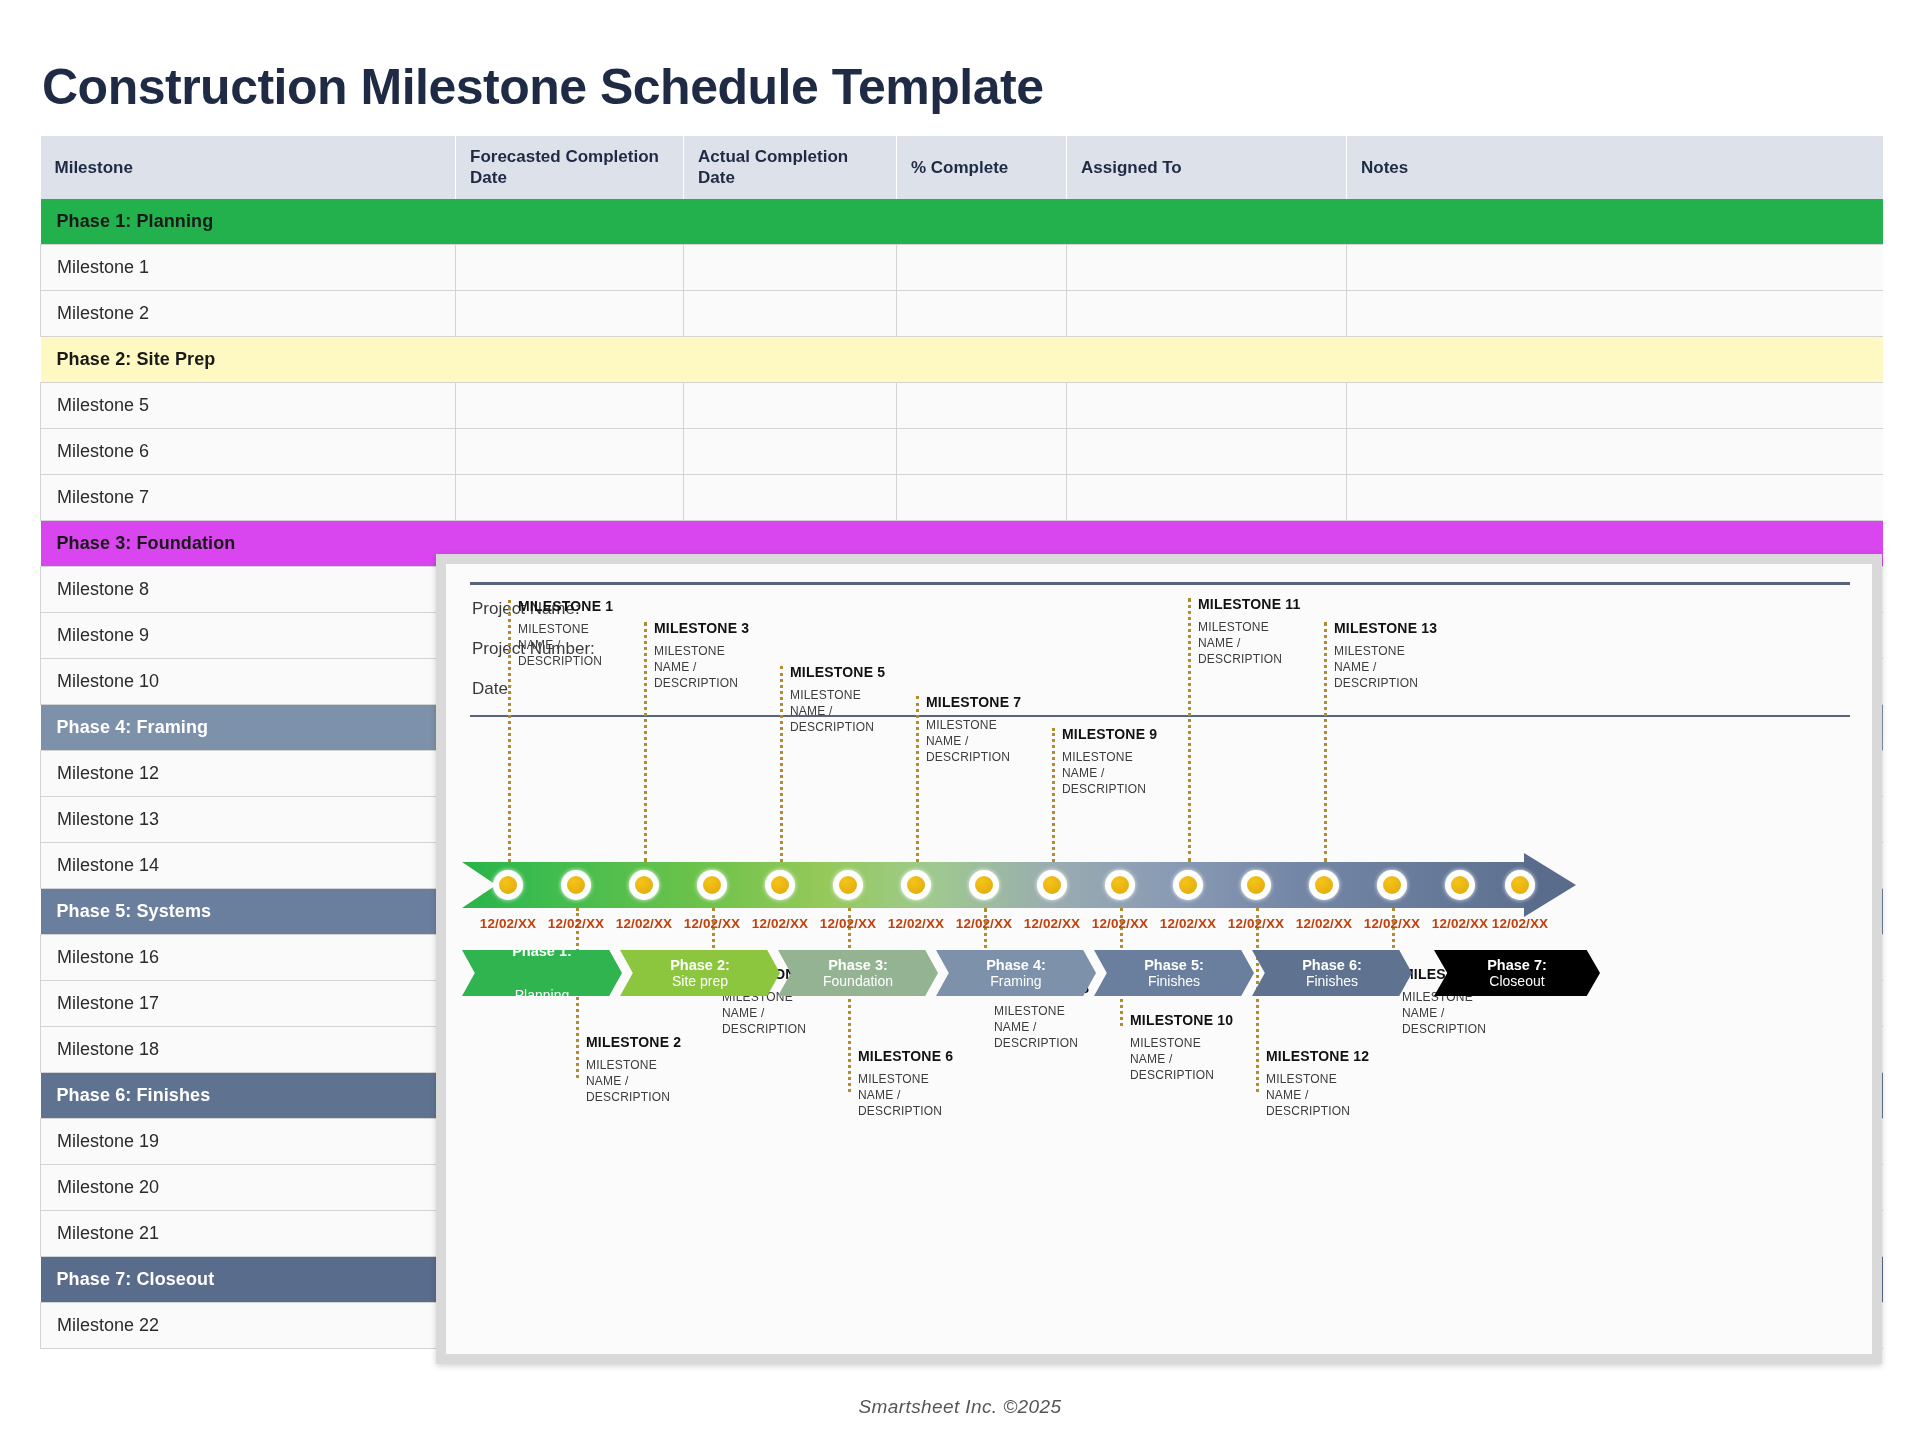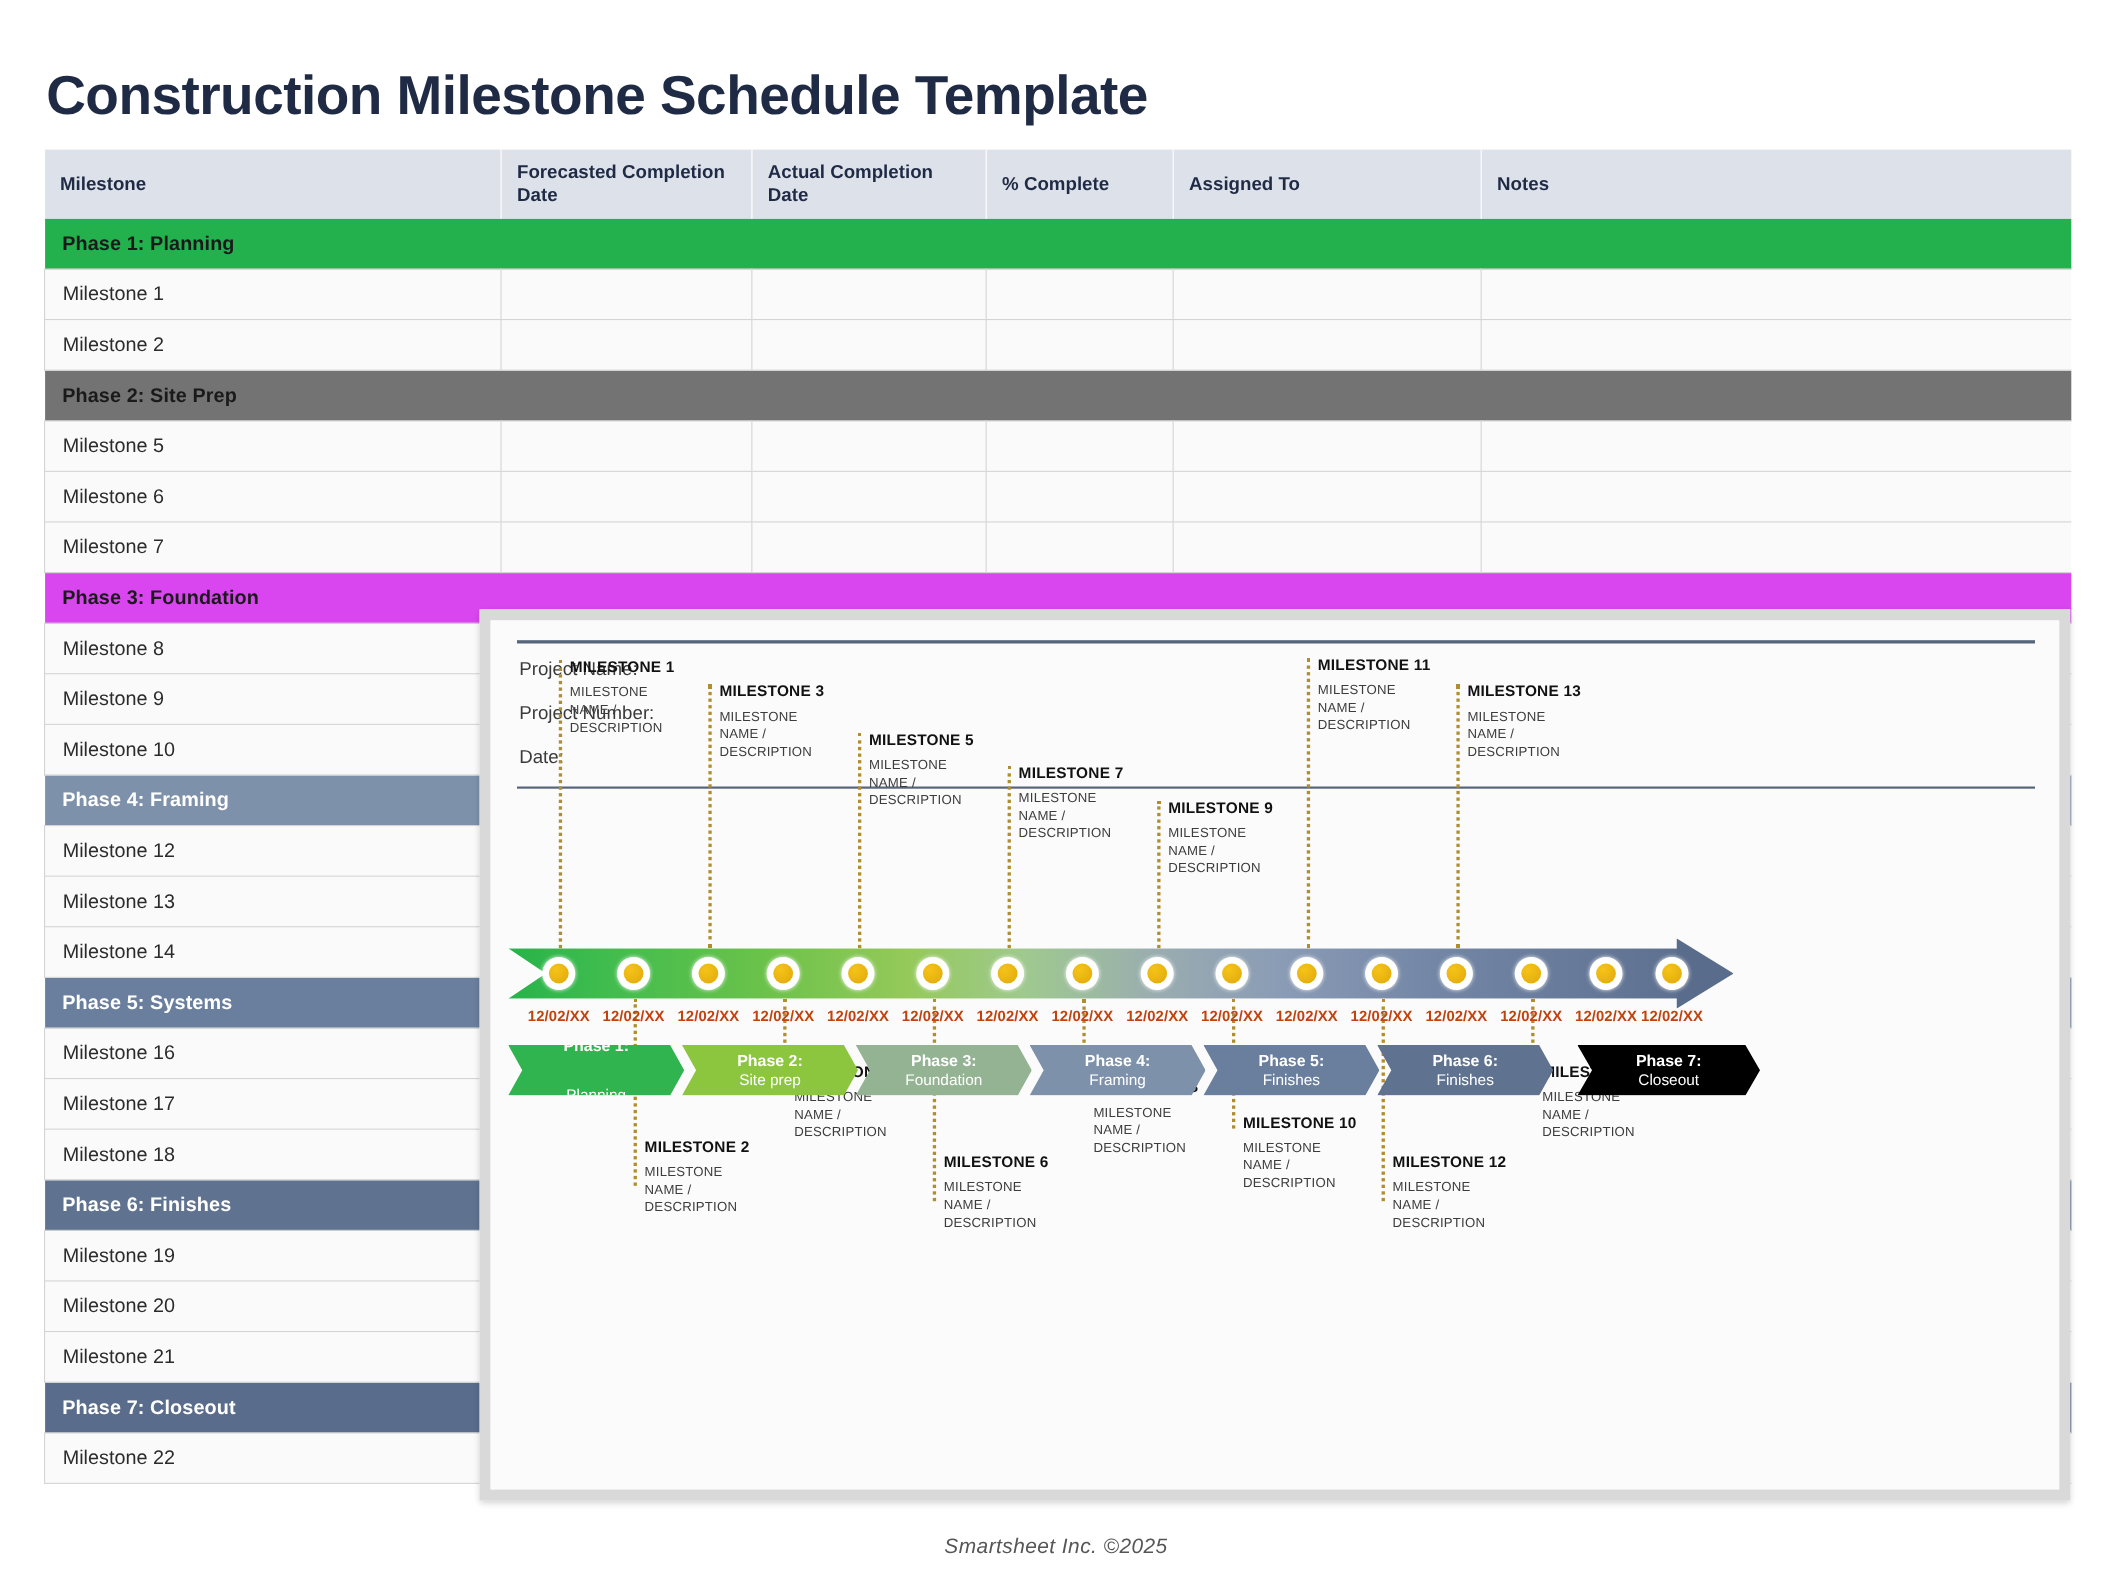--- a/index.html
+++ b/index.html
@@ -265,21 +265,21 @@
           </tr>
           <tr class="data-row">
             <td>Milestone 2</td>
             <td></td>
             <td></td>
             <td></td>
             <td></td>
             <td></td>
           </tr>
           <tr class="phase-row">
-            <td colspan="6" style="background: #737373; color: rgb(26, 26, 26);">Phase 2: Site Prep</td>
+            <td colspan="6" style="background: #fef9c3; color: rgb(26, 26, 26);">Phase 2: Site Prep</td>
           </tr>
           <tr class="data-row">
             <td>Milestone 5</td>
             <td></td>
             <td></td>
             <td></td>
             <td></td>
             <td></td>
           </tr>
           <tr class="data-row">

